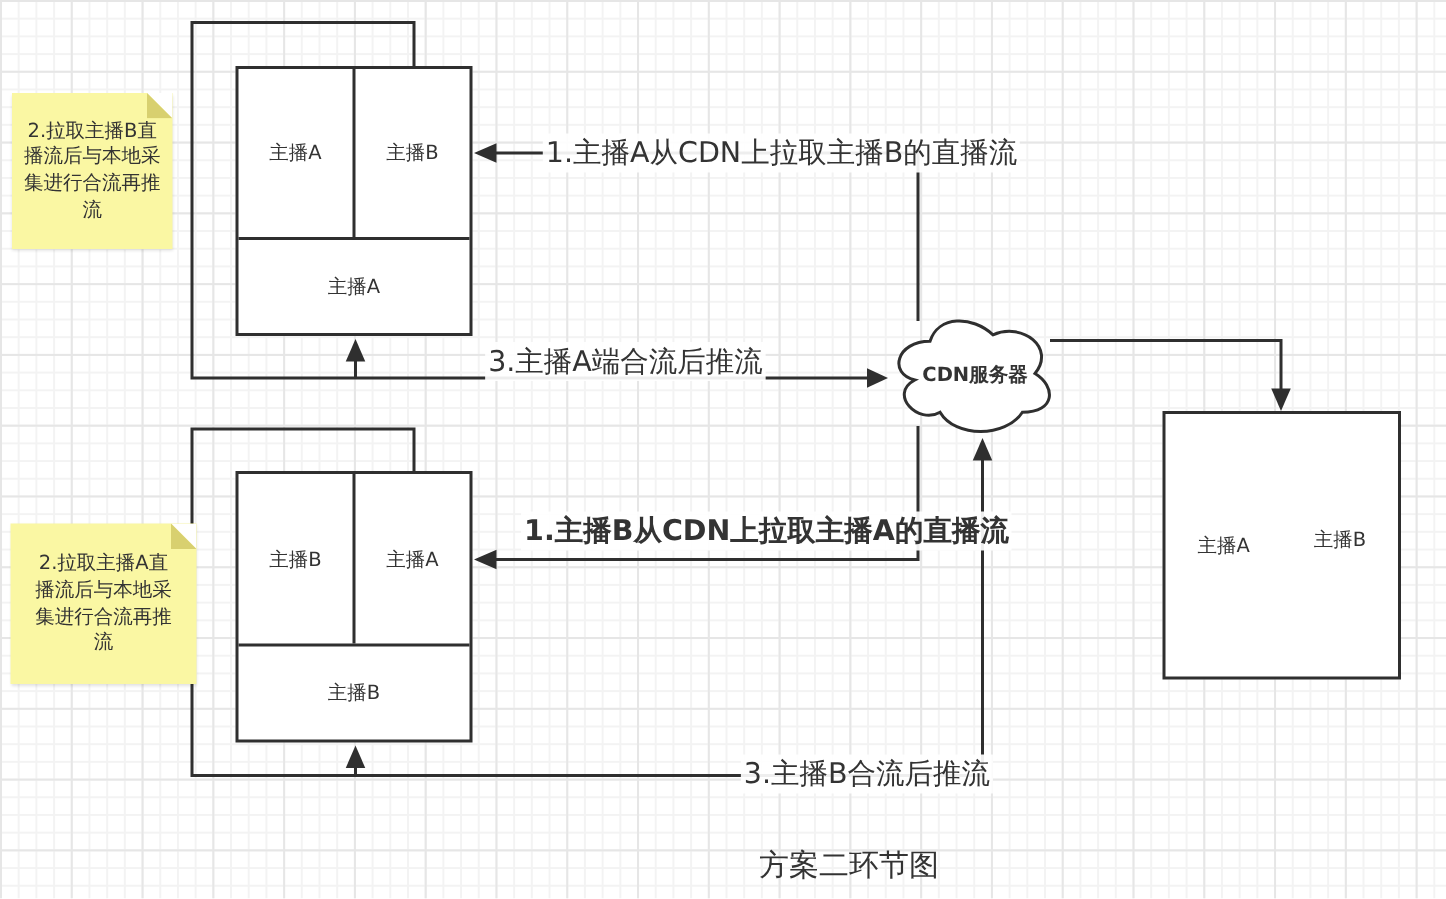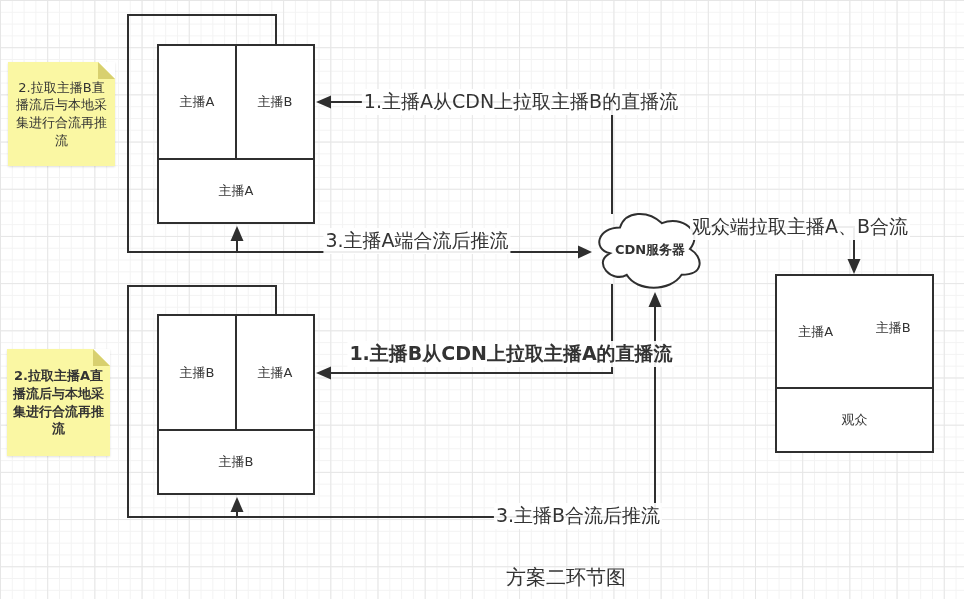--- a/index.html
+++ b/index.html
@@ -100,21 +100,21 @@
          C 704 231.8 681.6 214.6 662 223.2
          C 648 210.3 625.6 210.3 620 227.5 Z" fill="#ffffff" stroke="#2f2f2f" stroke-width="2"></path>
   </svg>
 
   <div class="node note" style="left:8px;top:62px;width:107px;height:104px;">
     <div class="note-cut"></div>
     <div class="note-fold"></div>
     <div class="note-text">2.拉取主播B直播流后与本地采集进行合流再推流</div>
   </div>
 
-  <div class="node note" style="left:7px;top:349px;width:103px;height:107px;font-weight:bold;">
+  <div class="node note" style="left:7px;top:349px;width:124px;height:107px;">
     <div class="note-cut"></div>
     <div class="note-fold"></div>
     <div class="note-text">2.拉取主播A直播流后与本地采集进行合流再推流</div>
   </div>
 
   <div class="node split-box" style="left:157px;top:44px;width:158px;height:180px;">
     <div class="split-top">
       <div class="cell">主播A</div>
       <div class="cell cell-right">主播B</div>
     </div>
@@ -127,26 +127,24 @@
       <div class="cell cell-right">主播A</div>
     </div>
     <div class="split-bottom">主播B</div>
   </div>
 
   <div class="node split-box" style="left:775px;top:274px;width:159px;height:179px;">
     <div class="viewer-top">
       <span>主播A</span>
       <span class="shift-up">主播B</span>
     </div>
-    <div class="split-bottom">观众</div>
   </div>
 
   <div class="cloud-label" style="left:650px;top:250px;">CDN服务器</div>
 
   <div class="edge-label" style="left:521px;top:102px;">1.主播A从CDN上拉取主播B的直播流</div>
   <div class="edge-label" style="left:417px;top:241px;">3.主播A端合流后推流</div>
   <div class="edge-label" style="left:511px;top:354px;font-weight:bold;">1.主播B从CDN上拉取主播A的直播流</div>
   <div class="edge-label" style="left:578px;top:516px;">3.主播B合流后推流</div>
-  <div class="edge-label" style="left:800px;top:227px;">观众端拉取主播A、B合流</div>
 
   <div class="diagram-title" style="left:566px;top:577px;">方案二环节图</div>
 
 </div>
 
 </body></html>

